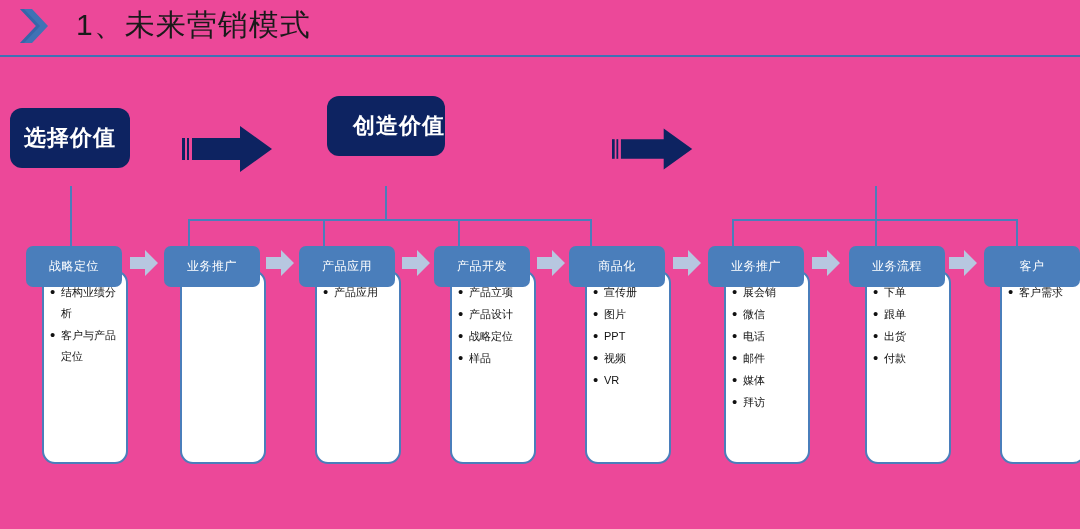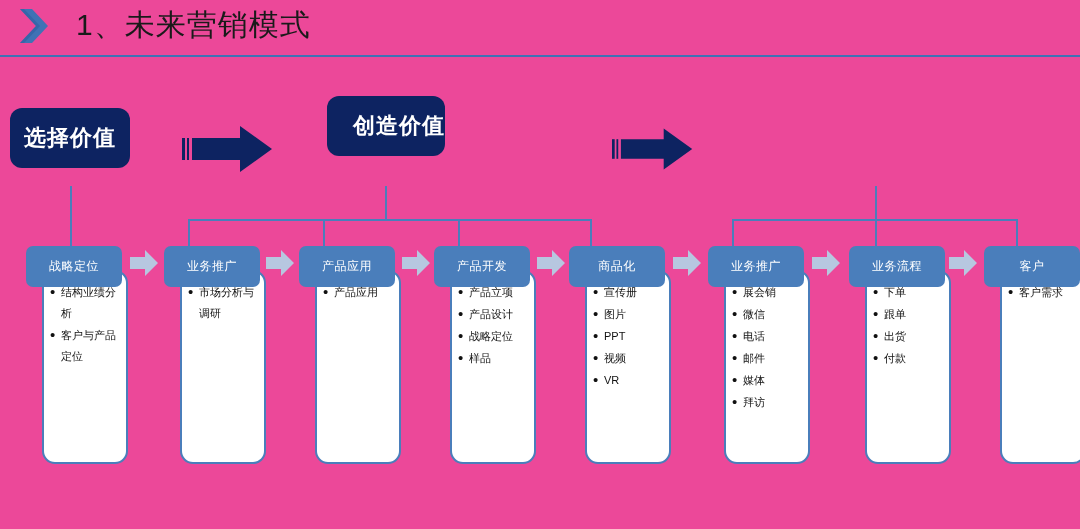--- a/index.html
+++ b/index.html
@@ -206,21 +206,20 @@
     <ul class="step-list">
       <li>结构业绩分析</li>
       <li>客户与产品定位</li>
     </ul>
   </div>
 
   <div class="step" style="left:164px;">
     <div class="step-card"></div>
     <div class="step-tab">业务推广</div>
     <ul class="step-list">
-      <li>市场分析与调研</li>
     </ul>
   </div>
 
   <div class="step" style="left:299px;">
     <div class="step-card"></div>
     <div class="step-tab">产品应用</div>
     <ul class="step-list">
       <li>产品应用</li>
     </ul>
   </div>

